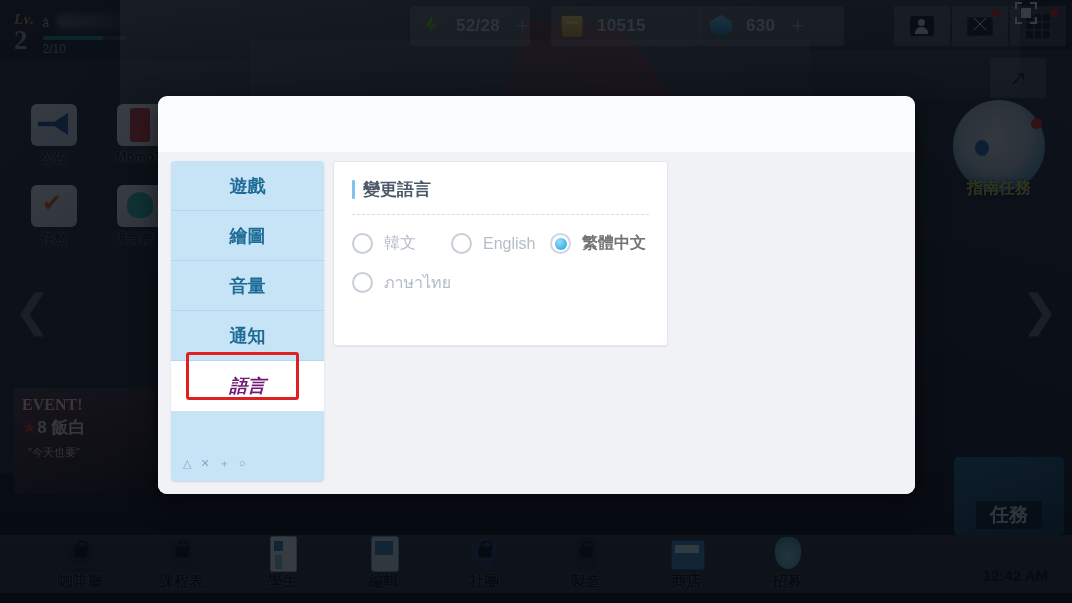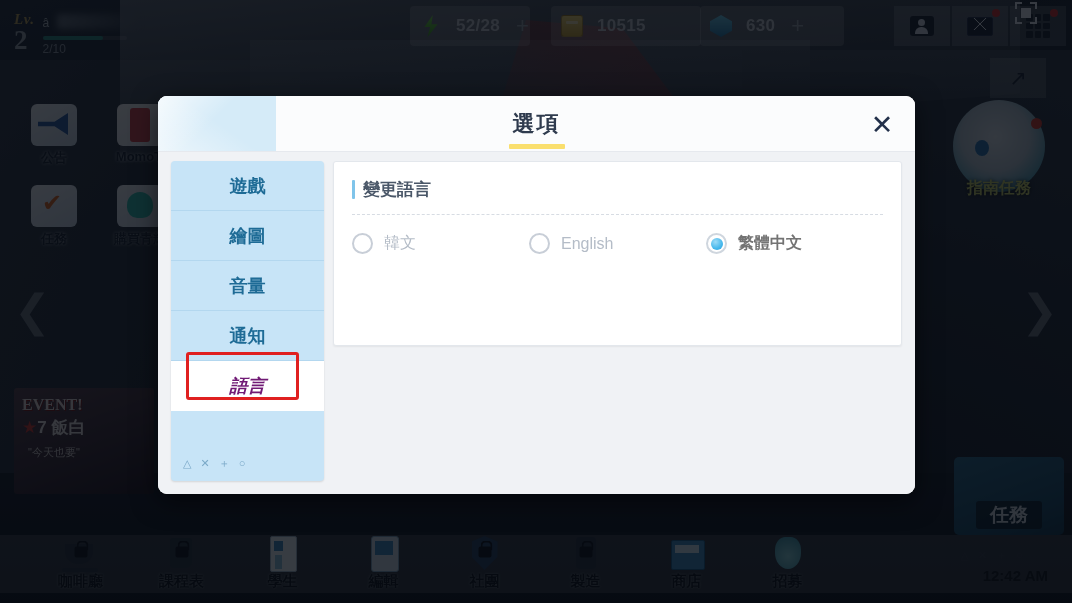--- a/index.html
+++ b/index.html
@@ -463,21 +463,21 @@
     border: 3px solid #e02020;
     border-radius: 3px;
     pointer-events: none;
     z-index: 3;
   }
   .ps-mini {
     position: absolute; left: 12px; bottom: 10px;
     font-size: 11px; color: #7ba9c8; letter-spacing: 3px;
   }
 
-  .panel-col { flex: 1; display: flex; flex-direction: column; gap: 0; }
+  .panel-col { flex: 1; display: flex; flex-direction: row; gap: 0; }
   .lang-card {
     background: #ffffff;
     border: 1px solid #e3e7ec;
     border-radius: 3px;
     height: 185px;
     padding: 16px 18px 10px 18px;
     box-shadow: 0 1px 2px rgba(0,0,0,.06);
   }
   .card-head {
     display: flex; align-items: center; gap: 8px;
@@ -562,21 +562,21 @@
     <div class="char-dot"></div>
     <div class="char-label">指南任務</div>
   </div>
 
   <div class="nav-arrow left">❮</div>
   <div class="nav-arrow right">❯</div>
 
   <div class="event-banner">
     <div class="ev-title">EVENT!</div>
     <div class="ev-sub">
-      <span class="ev-star">★</span><span>7 飯白</span>
+      <span class="ev-star">★</span><span>8 飯白</span>
     </div>
     <div class="ev-small">"今天也要"</div>
   </div>
 
   <div class="task-btn">
     <span>任務</span>
   </div>
 
   <div class="top-hud">
     <div class="lv-box">
@@ -697,28 +697,20 @@
         <div class="bn-label">招募</div>
       </div>
     </div>
     <div class="ps-glyphs">△ ✕ ＋ ○</div>
     <div class="clock">12:42 AM</div>
   </div>
 
   <div class="bg-dim" style="z-index:10;"></div>
 
   <div class="modal">
-    <div class="modal-header">
-      <div class="hdr-deco">
-          <i></i>
-        </div>
-      <div class="modal-title">選項</div>
-      <div class="title-underline"></div>
-      <div class="close-x">✕</div>
-    </div>
 
     <div class="modal-body">
 
       <div class="tabs-col">
         <div class="tab">
           <span>遊戲</span>
         </div>
         <div class="tab">
           <span>繪圖</span>
         </div>
@@ -748,20 +740,24 @@
               <div class="radio-label">韓文</div>
             </div>
             <div class="radio-opt">
               <div class="radio-dot"></div>
               <div class="radio-label">English</div>
             </div>
             <div class="radio-opt selected">
               <div class="radio-dot"></div>
               <div class="radio-label">繁體中文</div>
             </div>
+            <div class="radio-opt">
+              <div class="radio-dot"></div>
+              <div class="radio-label">ภาษาไทย</div>
+            </div>
           </div>
         </div>
         <div class="panel-rest"></div>
       </div>
 
     </div>
   </div>
 
 </div>
 

